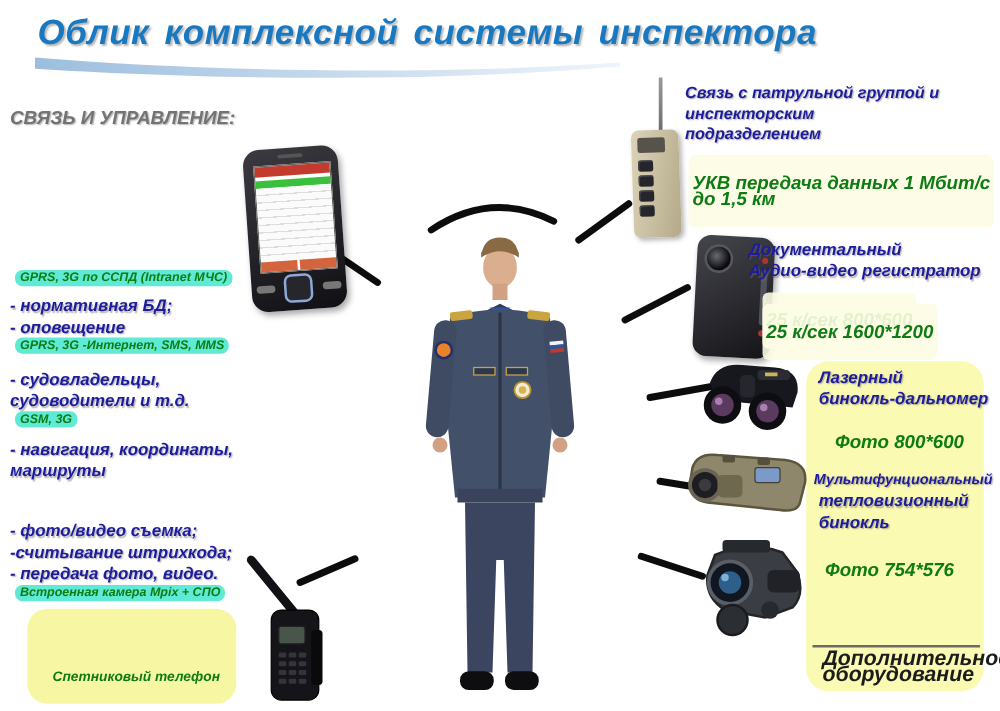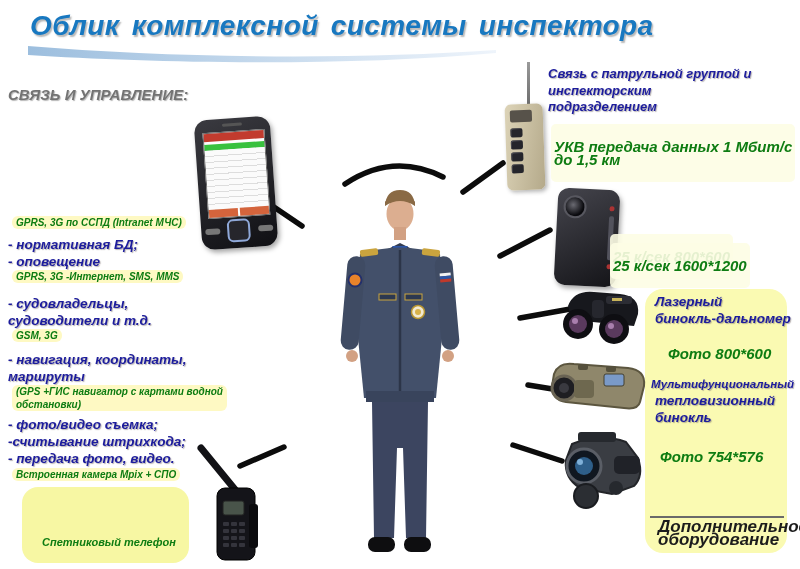--- a/index.html
+++ b/index.html
@@ -12,21 +12,21 @@
          color:#1878c0;letter-spacing:.4px;word-spacing:4px;
          text-shadow:1.5px 1.5px 1.5px rgba(95,95,95,.45);z-index:5;}
   .swoosh{position:absolute;left:22px;top:40px;z-index:4;}
 
   
   .lp-head{position:absolute;left:8px;top:74px;font-size:15px;font-weight:700;
            color:#737373;text-shadow:1px 1px 1px rgba(110,110,110,.5);z-index:5;margin-top:12px;}
   .main-block{position:absolute;left:8px;font-size:13.5px;line-height:17.2px;font-weight:700;
            color:#1c1c9c;text-shadow:1px 1px 1px rgba(115,105,105,.5);z-index:5;}
   .note{position:absolute;left:12px;font-size:10px;line-height:13px;font-weight:700;
-           color:#0e7c12;background:#fef9c3;border-radius:6px;padding:0 4px;z-index:5;}
+           color:#0e7c12;background:#5eead4;border-radius:6px;padding:0 4px;z-index:5;}
   .b0{top:114px}.n0{top:216px}.b1{top:236px}.n1{top:270px}.b2{top:295px}.n2{top:329px}
   .b3{top:351px}.n3{top:385px}.b4{top:416px}.n4{top:468px}
 
   
   .voice-panel{position:absolute;left:22px;top:487px;width:167px;height:76px;background:#f7f7a3;
            border-radius:16px;z-index:1;}
   .voice-title{position:absolute;left:30px;top:493px;font-size:14px;line-height:17.5px;font-weight:700;
            color:#1c1c9c;text-shadow:1px 1px 1px rgba(115,105,105,.5);z-index:5;}
   .voice-note{position:absolute;left:42px;top:536px;font-size:11px;font-weight:700;color:#0e7c12;z-index:5;}
 
@@ -110,41 +110,41 @@
   <div class="lp-head">СВЯЗЬ И УПРАВЛЕНИЕ:</div>
   <div class="note pre n0">GPRS, 3G по ССПД (Intranet МЧС)</div>
   <div class="main-block pre b1">- нормативная БД;
 - оповещение</div>
   <div class="note pre n1">GPRS, 3G -Интернет, SMS, MMS</div>
   <div class="main-block pre b2">- судовладельцы,
 судоводители и т.д.</div>
   <div class="note pre n2">GSM, 3G</div>
   <div class="main-block pre b3">- навигация, координаты,
 маршруты</div>
-  <div class="note pre n3">(GPS +ГИС навигатор с картами водной
-обстановки)</div>
   <div class="main-block pre b4">- фото/видео съемка;
 -считывание штрихкода;
 - передача фото, видео.</div>
   <div class="note pre n4">Встроенная камера Mpix + СПО</div>
 
   <div class="voice-panel"></div>
   <div class="voice-note">Спетниковый телефон</div>
 
   <div class="equip-panel"></div>
   <div class="equip-sep"></div>
   <div class="extra-label pre">Дополнительное
 оборудование</div>
 
   <div class="co-title pre patrol-t">Связь с патрульной группой и
 инспекторским
 подразделением</div>
   <div class="co-note pre patrol-n">УКВ передача данных 1 Мбит/с
 до 1,5 км</div>
 
+  <div class="co-title pre rec-t">Документальный
+Аудио-видео регистратор</div>
   <div class="co-note rec-n1">25 к/сек 800*600</div>
   <div class="co-note rec-n2">25 к/сек 1600*1200</div>
 
   <div class="co-title pre laser-t">Лазерный
 бинокль-дальномер</div>
   <div class="co-note laser-n">Фото 800*600</div>
 
   <div class="co-title thermal-s">Мультифунциональный</div>
   <div class="co-title pre thermal-t">тепловизионный
 бинокль</div>

